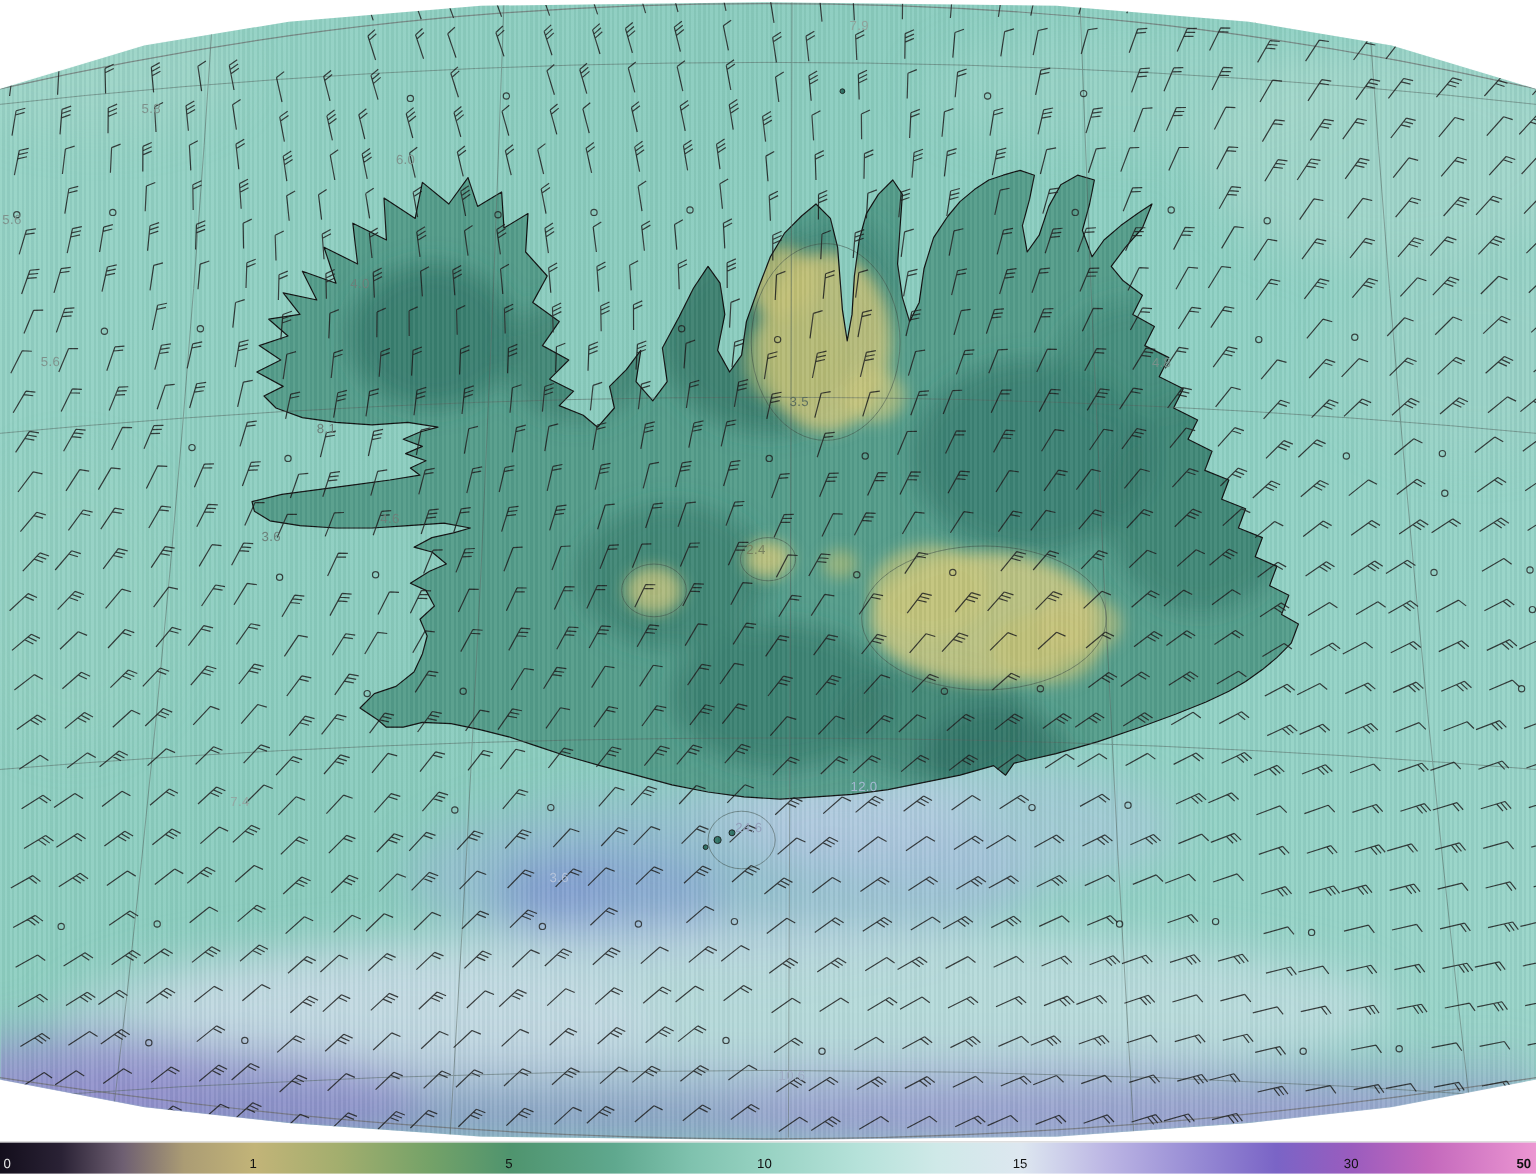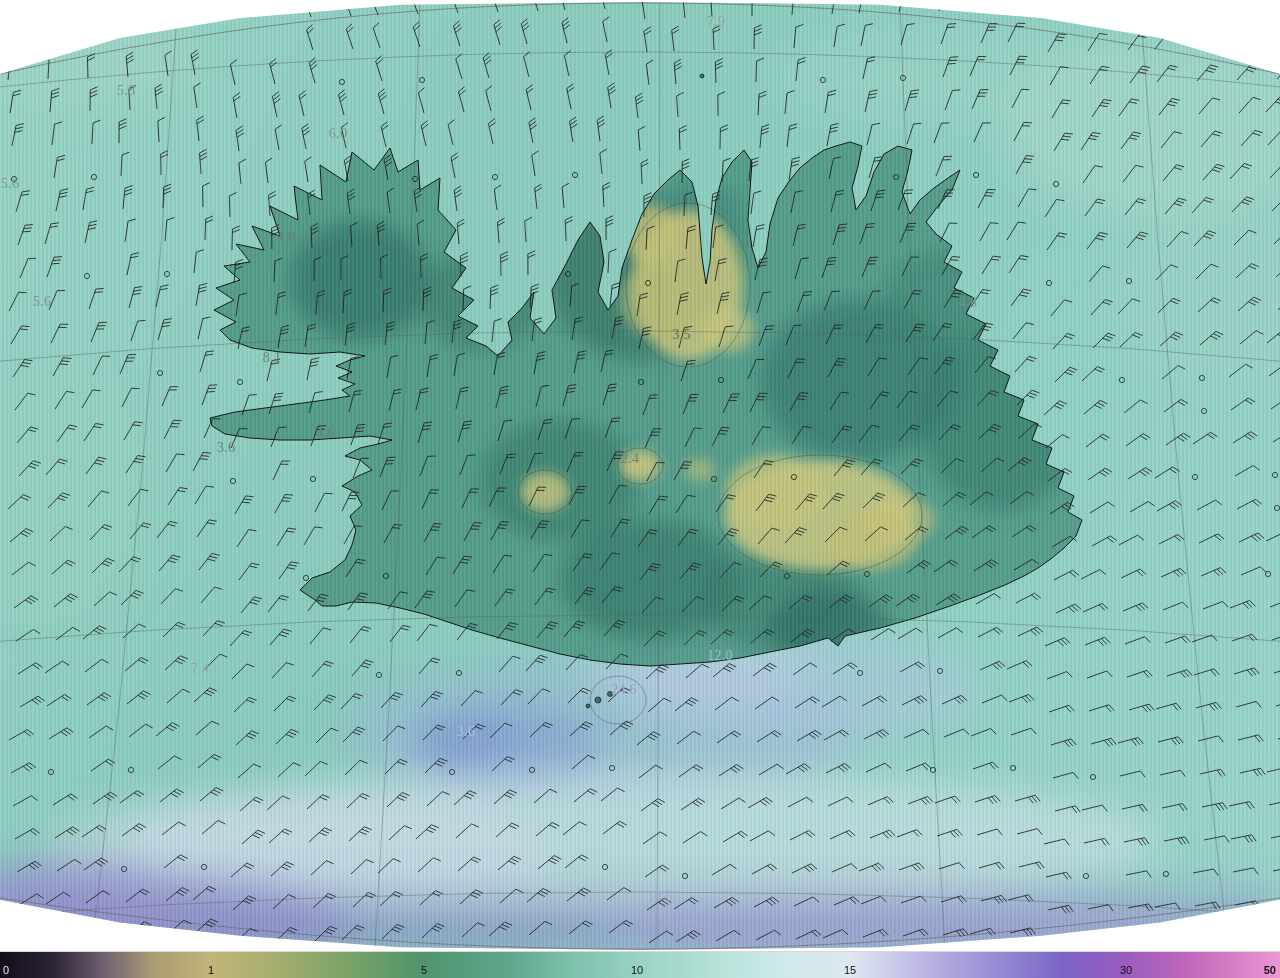--- a/index.html
+++ b/index.html
@@ -13,21 +13,21 @@
     position:absolute;left:0;top:0;width:1280px;height:950px;
     clip-path:polygon(0% 7.8%,9.4% 4%,18.8% 1.9%,31.3% 0.5%,50% 0.2%,68.8% 0.5%,81.3% 1.9%,90.6% 4%,100% 7.8%,
                       100% 94.7%,90.6% 97.1%,81.3% 98.5%,68.8% 99.7%,50% 100%,31.3% 99.7%,18.8% 98.5%,9.4% 97.1%,0% 94.7%);
     background:linear-gradient(115deg,#97d4c7 0%,#8accbe 35%,#8ed0c3 65%,#9ad5ca 100%);
   }
   #map-svg{position:absolute;left:0;top:0;}
   .texture{
     position:absolute;inset:0;pointer-events:none;
     background:repeating-linear-gradient(90deg,rgba(255,255,255,.05) 0 2px,rgba(15,45,40,.045) 2px 4px);
   }
-  .labels{position:absolute;inset:0;font-size:14px;pointer-events:none;font-family:Liberation Serif, serif;}
+  .labels{position:absolute;inset:0;font-size:11px;pointer-events:none;}
   .labels span{position:absolute;transform:translate(-50%,-50%);letter-spacing:.3px;white-space:nowrap;}
   
   .title-box{
     position:absolute;left:0;top:2px;z-index:6;background:#ffffff;border:1px solid #000;
     padding:2px 6px 3px 4px;font-size:11px;line-height:1.32;color:#000;max-width:300px;
   }
   .title-box .b{font-weight:bold;}
   .title-box span{display:inline;}
   
   .colorbar{position:absolute;left:0;top:951px;width:1280px;height:27px;z-index:6;}
@@ -205,24 +205,24 @@
         </g>
     </svg>
 
     <div class="texture"></div>
     <div class="labels" id="contour-labels">
         <span style="left: 716px; top: 22px; color: rgb(143, 163, 156);">7.9</span>
         <span style="left: 90px; top: 91px; color: rgb(126, 146, 140); margin-left: 36px;">5.8</span>
         <span style="left: 10px; top: 184px; color: rgb(126, 146, 140);">5.6</span>
         <span style="left: 338px; top: 134px; color: rgb(126, 146, 140);">6.0</span>
         <span style="left: 42px; top: 302px; color: rgb(126, 146, 140);">5.6</span>
-        <span style="left: 286px; top: 237px; color: rgb(108, 128, 122);">4.0</span>
+        <span style="left: 300px; top: 237px; color: rgb(108, 128, 122);">4.0</span>
         <span style="left: 272px; top: 358px; color: rgb(108, 128, 122); text-align: right;">8.1</span>
         <span style="left: 968px; top: 303px; color: rgb(120, 145, 139);">4.8</span>
-        <span style="left: 666px; top: 335px; color: rgb(92, 110, 94); padding-left: 31px;">3.5</span>
+        <span style="left: 666px; top: 335px; color: rgb(92, 110, 94);">3.5</span>
         <span style="left: 325px; top: 433px; color: rgb(108, 128, 122);">4.6</span>
         <span style="left: 226px; top: 448px; color: rgb(108, 128, 122);">3.6</span>
         <span style="left: 630px; top: 459px; color: rgb(119, 128, 95);">2.4</span>
         <span style="left: 200px; top: 669px; color: rgb(147, 167, 162);">7.4</span>
         <span style="left: 720px; top: 656px; color: rgb(163, 184, 208);">12.0</span>
         <span style="left: 600px; top: 690px; color: rgb(147, 160, 188); margin-left: 24px;">24.6</span>
         <span style="left: 466px; top: 732px; color: rgb(181, 195, 218);">3.6</span>
         <span style="left: 660px; top: 897px; color: rgb(159, 173, 198); text-align: center;">10.6</span>
       </div>
   </div>

